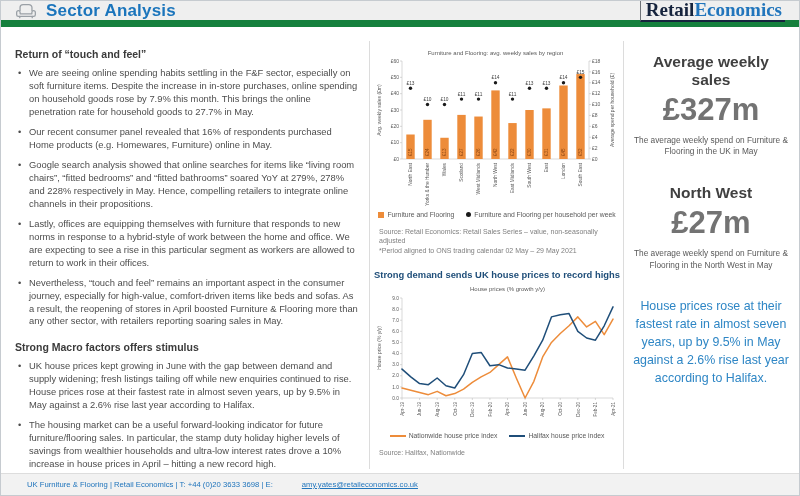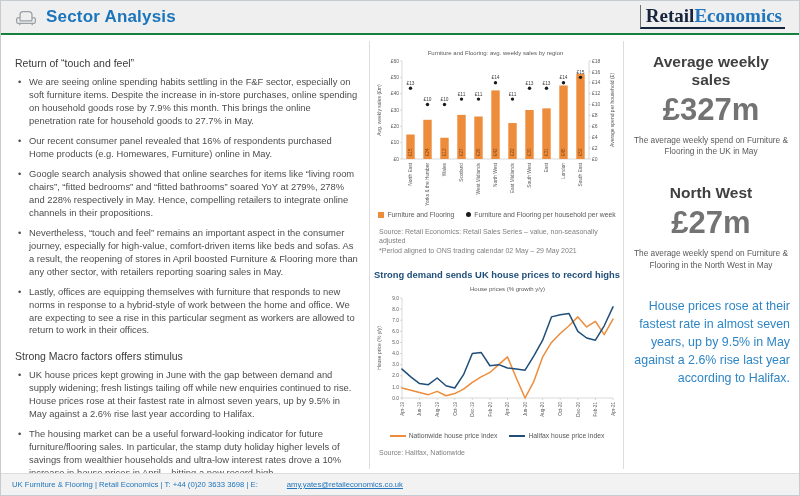--- a/index.html
+++ b/index.html
@@ -1,57 +1,57 @@
 <!DOCTYPE html>
 <html><head>
 <meta charset="utf-8">
 <style>
   html,body{margin:0;padding:0;background:#e8e8e8;}
   .page{position:relative;width:800px;height:496px;background:#fff;border:1px solid #c6cbd0;
         box-sizing:border-box;font-family:"Liberation Sans",sans-serif;overflow:hidden;}
   
-  .header{position:absolute;top:0;left:0;right:0;height:34px;background:#efefef;
-          border-bottom:2px solid #15803d;display:flex;align-items:center;padding:0 14px;box-sizing:border-box;}
+  .header{position:absolute;top:0;left:0;right:0;height:26px;background:#efefef;
+          border-bottom:7px solid #15803d;display:flex;align-items:center;padding:0 14px;box-sizing:border-box;}
   .sofa{display:flex;align-items:center;}
   .header-title{margin:0 0 0 9px;font-size:17px;font-weight:bold;color:#1b75bc;letter-spacing:.2px;}
   .logo{margin-left:auto;position:relative;font-family:"Liberation Serif",serif;font-weight:bold;
         font-size:19px;border-bottom:2px solid #16243d;border-left:1px solid #6f7479;
         padding:1px 3px 0 5px;line-height:1.1;}
   .logo .p1{color:#16243d;}
   .logo .p2{color:#2175bc;}
   
   .divider{position:absolute;top:40px;bottom:26px;width:1px;background:#dcdcdc;}
   .d1{left:368px;} .d2{left:622px;}
   
   .left-col{position:absolute;left:14px;top:44px;width:344px;}
-  .section-heading{margin:12px 0 7px 0;font-size:10.5px;font-weight:normal;color:#3b3b3b;}
+  .section-heading{margin:3px 0 7px 0;font-size:10.5px;font-weight:bold;color:#3b3b3b;}
   .bullets{list-style:none;margin:0 0 13px 0;padding:0;}
   .bullets li{position:relative;padding-left:14px;margin-bottom:7px;font-size:9.4px;
               line-height:1.38;color:#4d4d4d;}
   .bullets li::before{content:"\2022";position:absolute;left:3px;top:0;color:#4d4d4d;}
   
   .mid-col{position:absolute;left:372px;top:46px;width:248px;}
   svg.chart{display:block;margin:0 auto;font-family:"Liberation Sans",sans-serif;}
   .legend-row{display:flex;justify-content:center;align-items:center;gap:12px;
               font-size:6.8px;color:#595959;margin-top:0;}
   .legend-item{display:inline-flex;align-items:center;gap:3px;}
   .lg-sq{width:6px;height:6px;display:inline-block;}
   .lg-dot{width:5px;height:5px;border-radius:50%;display:inline-block;}
   .lg-line{width:16px;height:2px;display:inline-block;}
   .source{font-size:7px;color:#7f7f7f;line-height:1.35;margin:9px 0 0 6px;}
   .chart2-heading{margin:14px 0 2px 0;text-align:center;font-size:9.4px;font-weight:bold;color:#1f4e79;}
   
   .right-col{position:absolute;left:631px;top:52px;width:158px;text-align:center;}
   .stat-heading{font-size:15.5px;font-weight:bold;color:#404040;}
   .stat-value{font-size:31px;font-weight:bold;color:#737373;margin:3px 0 7px 0;}
   .stat-caption{font-size:8.3px;color:#595959;line-height:1.35;margin-bottom:27px;}
-  .highlight{text-align:right;font-size:12.4px;line-height:1.45;color:#2e86c5;}
+  .highlight{text-align:center;font-size:12.4px;line-height:1.45;color:#2e86c5;}
   
   .footer{position:absolute;left:0;right:0;bottom:0;height:22px;background:#f2f2f2;
-          border-top:1px solid #ddd;display:flex;align-items:center;padding:0 11px;
+          border-top:1px solid #ddd;display:flex;align-items:center;padding:0 26px;
           font-size:7.7px;color:#2175bc;box-sizing:border-box;}
   .footer a{color:#2175bc;margin-left:29px;}
 </style>
 </head>
 <body>
 
 <div class="page">
 
   <header class="header">
     <span class="sofa">
@@ -67,22 +67,22 @@
 
   <div class="divider d1"></div>
   <div class="divider d2"></div>
 
   <section class="left-col">
     <h3 class="section-heading">Return of “touch and feel”</h3>
     <ul class="bullets">
         <li>We are seeing online spending habits settling in the F&amp;F sector, especially on soft furniture items. Despite the increase in in-store purchases, online spending on household goods rose by 7.9% this month. This brings the online penetration rate for household goods to 27.7% in May.</li>
         <li>Our recent consumer panel revealed that 16% of respondents purchased Home products (e.g. Homewares, Furniture) online in May.</li>
         <li>Google search analysis showed that online searches for items like “living room chairs”, “fitted bedrooms” and “fitted bathrooms” soared YoY at 279%, 278% and 228% respectively in May. Hence, compelling retailers to integrate online channels in their propositions.</li>
+        <li>Lastly, offices are equipping themselves with furniture that responds to new norms in response to a hybrid-style of work between the home and office. We are expecting to see a rise in this particular segment as workers are allowed to return to work in their offices.</li>
         <li>Nevertheless, “touch and feel” remains an important aspect in the consumer journey, especially for high-value, comfort-driven items like beds and sofas. As a result, the reopening of stores in April boosted Furniture &amp; Flooring more than any other sector, with retailers reporting soaring sales in May.</li>
-        <li>Lastly, offices are equipping themselves with furniture that responds to new norms in response to a hybrid-style of work between the home and office. We are expecting to see a rise in this particular segment as workers are allowed to return to work in their offices.</li>
       </ul>
     <h3 class="section-heading">Strong Macro factors offers stimulus</h3>
     <ul class="bullets">
         <li>UK house prices kept growing in June with the gap between demand and supply widening; fresh listings tailing off while new enquiries continued to rise. House prices rose at their fastest rate in almost seven years, up by 9.5% in May against a 2.6% rise last year according to Halifax.</li>
         <li>The housing market can be a useful forward-looking indicator for future furniture/flooring sales. In particular, the stamp duty holiday higher levels of savings from wealthier households and ultra-low interest rates drove a 10% increase in house prices in April – hitting a new record high.</li>
         <li>With underlying strength in the housing market remaining, pent-up demand is expected albeit against tough comparisons in the coming months.</li>
       </ul>
   </section>
 
   <section class="mid-col">

